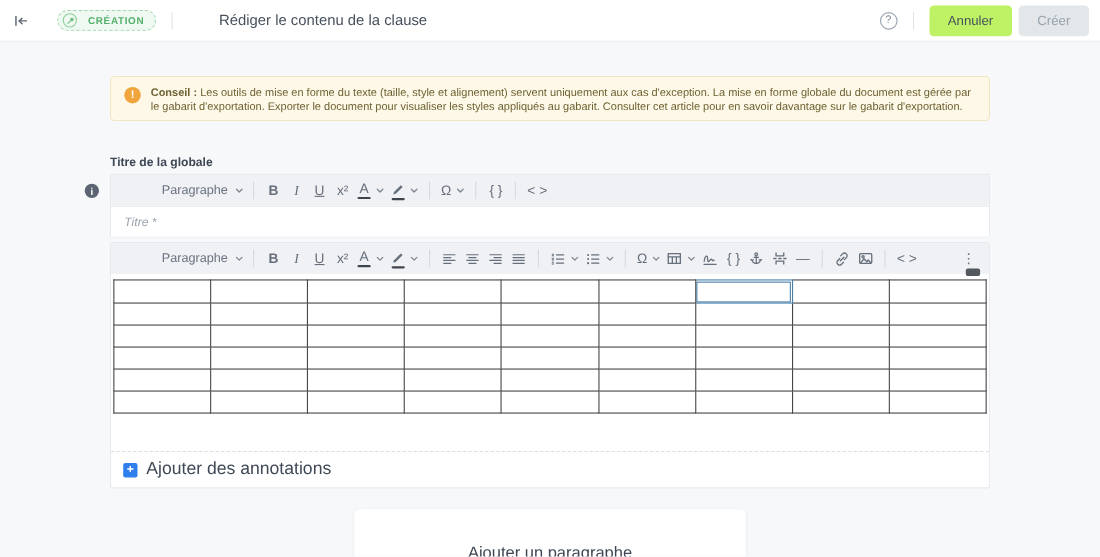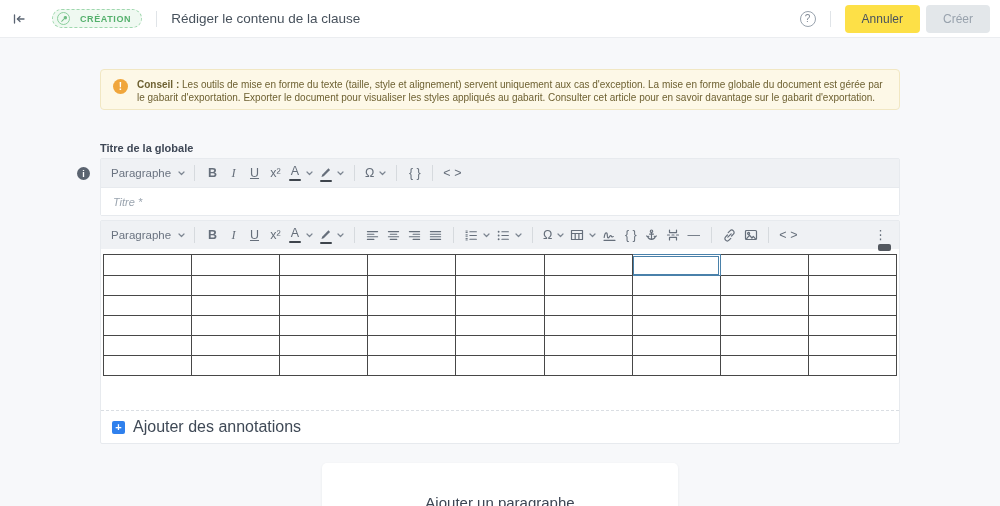--- a/index.html
+++ b/index.html
@@ -5,25 +5,25 @@
   * { box-sizing: border-box; margin: 0; padding: 0; }
   html,body { width:1000px; height:506px; overflow:hidden; }
   body { background: var(--page-bg,#f7f8fa); font-family:"Liberation Sans",sans-serif; color:#3e4755; }
 
   
   .topbar { height:38px; background:#fff; border-bottom:1px solid #ebedf0; display:flex; align-items:center; padding:0 10px 0 6px; }
   .icon-btn { background:none; border:none; cursor:pointer; display:flex; align-items:center; justify-content:center; padding:6px; color:#5a6472; }
   .badge { display:flex; align-items:center; gap:10px; border:1px dashed #9fd8ae; background:#eff9f1; color:var(--badge-green,#54b06c); border-radius:999px; padding:2px 10px 2px 4px; font-size:9px; font-weight:700; letter-spacing:.6px; margin-left:20px; }
   .badge-ic { width:13px; height:13px; border-radius:50%; border:1px solid #8ccf9e; display:flex; align-items:center; justify-content:center; color:#6fbd84; }
   .vsep { width:1px; height:16px; background:#e0e4e8; margin:0 14px; }
-  .topbar-title { font-size:13.5px; color:#47515c; }
+  .topbar-title { font-size:13.5px; color:#47515c;margin-left:28px; }
   .topbar-right { margin-left:auto; display:flex; align-items:center; }
   .help { width:16px; height:16px; border-radius:50%; border:1px solid #98a2ad; background:none; color:#7d8692; font-size:10px; display:flex; align-items:center; justify-content:center; cursor:pointer; }
   .btn { border:none; border-radius:4px; font-size:12px; padding:7px 17px; cursor:pointer; font-family:inherit; }
-  .btn-cancel { background:#fde047; color:#48525f; margin-right:6px; }
+  .btn-cancel { background:#bef264; color:#48525f; margin-right:6px; }
   .btn-create { background:#e3e7ea; color:#98a2ad; }
 
   
   .page { width:800px; margin:0 auto; }
 
   .banner { margin-top:31px; background:var(--banner-bg,#fdf8e7); border:1px solid var(--banner-border,#f1e7c3); border-radius:4px; padding:5px 16px 5px 12px; display:flex; gap:9px; align-items:flex-start; }
   .banner-icon { width:15px; height:15px; border-radius:50%; background:var(--banner-icon,#f0a63c); color:#fff; font-size:10px; font-weight:700; display:flex; align-items:center; justify-content:center; flex:none; margin-top:4px; }
   .banner-text { font-size:10px; line-height:13px; color:var(--banner-text,#6e6132); padding-top:3px; }
   .banner-text b { font-weight:700; }
 
@@ -39,21 +39,21 @@
   .tb-sep { width:1px; height:16px; background:#d6dade; margin:0 7px; flex:none; }
   .tb-spacer { flex:1; }
   .tb-btn { background:none; border:none; cursor:pointer; height:26px; min-width:21px; padding:0 3px; display:inline-flex; align-items:center; justify-content:center; color:var(--icon-gray,#666f7b); font-family:inherit; }
   .tb-btn .stack { display:flex; flex-direction:column; align-items:center; line-height:1; }
   .glyph { font-size:12.5px; line-height:1; display:flex; align-items:center; }
   .g-bold { font-weight:700; }
   .g-italic { font-style:italic; font-family:"Liberation Serif",serif; }
   .g-underline { text-decoration:underline; }
   .color-bar { width:12px; height:2px; background:#3e444c; margin-top:2px; border-radius:1px; }
   .chev { margin-left:5px; display:flex; color:#7d8692; }
-  .tb-select { background:none; border:none; cursor:pointer; width:78px; display:flex; align-items:center; justify-content:space-between; font-size:11.5px; color:#6a7380; font-family:inherit; padding:0 2px; }
+  .tb-select { background:none; border:none; cursor:pointer; width:78px; display:flex; align-items:center; justify-content:space-between; font-size:11.5px; color:#6a7380; font-family:inherit; padding:0 2px;margin-left:36px; }
 
   
   .title-input { display:block; width:100%; border:none; border-top:1px solid #e7eaee; outline:none; height:28px; padding:0 12px; font-size:11px; font-style:italic; color:#3e4755; background:#fff; font-family:inherit; }
   .title-input::placeholder { color:#9aa4af; opacity:1; }
 
   
   .editor-body { position:relative; background:#fff; padding:5px 2px 0 2px; }
   .grid { width:100%; border-collapse:collapse; table-layout:fixed; }
   .grid td { border:1px solid var(--table-border,#474747); height:20px; background:#fff; }
   .grid tr:first-child td { height:21px; }

